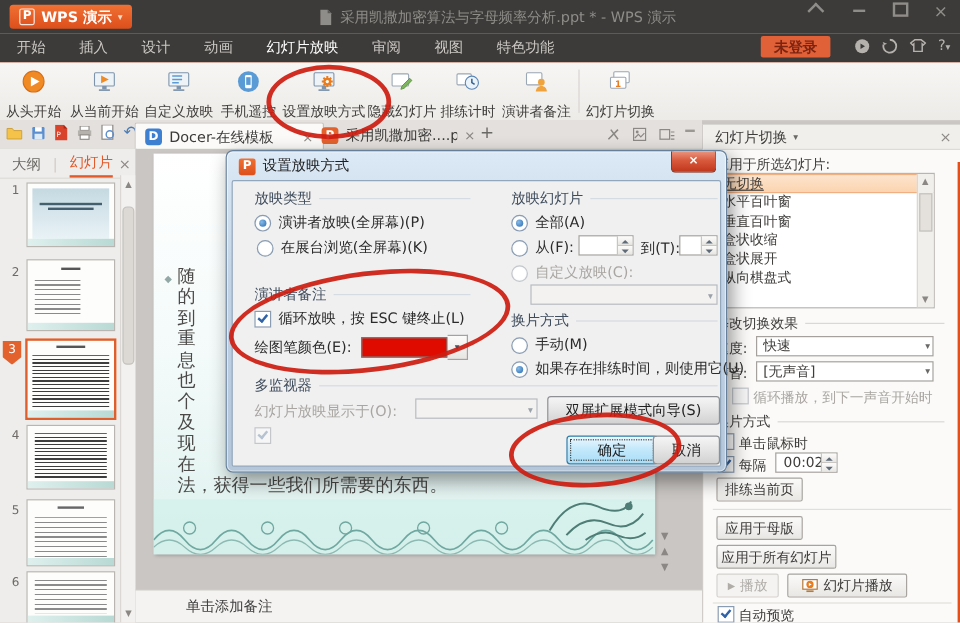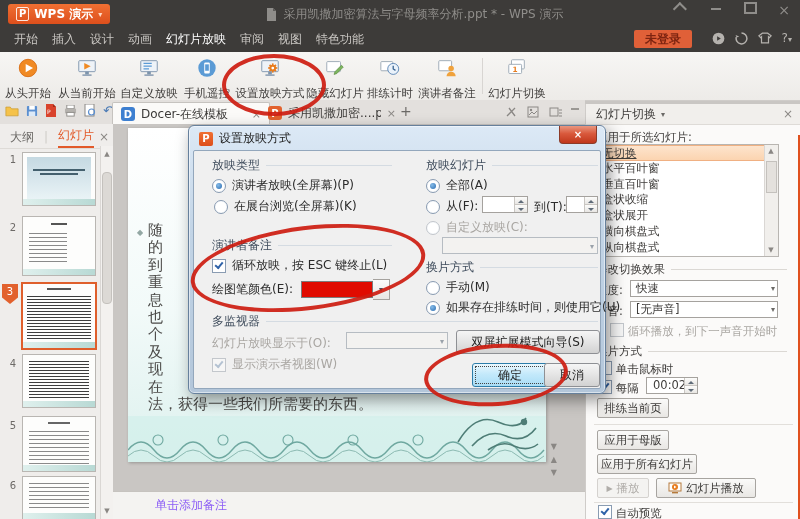--- a/index.html
+++ b/index.html
@@ -14,21 +14,21 @@
   #logo .p{border:1px solid rgba(255,255,255,.85);padding:0 2px;font-size:10px;line-height:12px;border-radius:2px;}
   #logo .caret{font-size:8px;color:#ffd9c4;}
   #doctitle{position:absolute;left:200px;right:170px;top:0;height:28px;display:flex;align-items:center;justify-content:center;gap:6px;color:#8f8d8a;font-size:12px;white-space:nowrap;overflow:hidden;}
   .winctl{position:absolute;top:2px;display:flex;gap:14px;color:#8f8d8a;}
   .winctl span{width:20px;text-align:center;font-size:11px;cursor:default;}
   .chev{display:inline-block;width:8px;height:8px;border-left:2px solid #8f8d8a;border-top:2px solid #8f8d8a;transform:rotate(45deg) translateY(3px);}
   .maxbox{display:inline-block;width:9px;height:8px;border:2px solid #8f8d8a;}
   .minln{display:inline-block;width:10px;border-top:2px solid #8f8d8a;transform:translateY(-2px);}
   
   #menubar{position:absolute;left:0;top:28px;width:800px;height:24px;background:#3d3b39;border-bottom:2px solid #de5326;}
-  #menutabs{position:absolute;left:14px;top:0;height:22px;display:flex;gap:14px;align-items:center;color:#cbc8c4;font-size:12px;}
+  #menutabs{position:absolute;left:14px;top:0;height:22px;display:flex;gap:28px;align-items:center;color:#cbc8c4;font-size:12px;}
   #menutabs .mtab.active{color:#ffffff;}
   #login{position:absolute;right:108px;top:2px;width:58px;height:18px;background:#e06038;border-radius:2px;
     color:#7d2410;font-weight:bold;font-size:12px;display:flex;align-items:center;justify-content:center;}
   #accicons{position:absolute;right:8px;top:3px;display:flex;gap:10px;align-items:center;color:#b5b2ae;font-size:12px;}
   
   #ribbon{position:absolute;left:0;top:52px;width:800px;height:48px;background:linear-gradient(#f7f6f4,#edebe8);border-bottom:1px solid #cfccc9;}
   .tbtn{position:absolute;top:2px;height:44px;display:flex;flex-direction:column;align-items:center;justify-content:space-between;padding:3px 0 2px;font-size:11.5px;color:#3f3d3b;}
   .tsep{position:absolute;top:6px;height:36px;border-left:1px solid #d8d5d2;}
   
   #tabbar{position:absolute;left:0;top:100px;width:585px;height:24px;background:#e3e0dd;border-bottom:1px solid #cdcac6;}
@@ -52,21 +52,21 @@
   .mild{background:repeating-linear-gradient(180deg,#8a8a8a 0 1px,transparent 1px 4px);}
   .ln{height:2px;background:#4a6a7a;margin:2px auto;}
   #lscroll{position:absolute;right:0;top:22px;width:12px;bottom:0;background:#f3f1ef;border-left:1px solid #dad7d4;}
   #lthumb{position:absolute;left:1px;right:1px;top:26px;height:130px;background:#dcd9d5;border:1px solid #c4c1bd;border-radius:4px;}
   .scrgl{position:absolute;left:0;width:12px;text-align:center;font-size:7px;color:#8a8784;}
   
   #canvas{position:absolute;left:113px;top:124px;width:472px;height:395px;background:#c9c6c3;}
   #slide{position:absolute;left:15px;top:4px;width:418px;height:334px;background:linear-gradient(180deg,#ffffff 0%,#f2faf9 55%,#ddf1ee 100%);box-shadow:1px 1px 3px rgba(0,0,0,.25);}
   #slidelines{position:absolute;left:20px;top:94px;font-size:15px;color:#4b4a48;line-height:17.4px;white-space:nowrap;}
   #bullet{position:absolute;left:9px;top:100px;font-size:8px;color:#93a8a4;}
-  #notes{position:absolute;left:0;bottom:0;width:472px;height:27px;background:#f4f3f1;border-top:1px solid #c6c3bf;display:flex;align-items:center;padding-left:42px;color:#8b5cf6;font-size:12px;}
+  #notes{position:absolute;left:0;bottom:0;width:472px;height:27px;background:#f4f3f1;border-top:1px solid #c6c3bf;display:flex;align-items:center;padding-left:42px;color:#404040;font-size:12px;}
   #cscroll{position:absolute;right:28px;top:318px;display:flex;flex-direction:column;gap:4px;color:#8a8784;font-size:8px;text-align:center;}
   
   #pane{position:absolute;left:585px;top:104px;width:215px;height:415px;background:#fbfaf9;border-left:1px solid #cfccc9;font-size:11.5px;color:#3f3d3b;}
   #panehdr{position:absolute;left:0;top:0;width:215px;height:21px;background:#f1efec;border-bottom:1px solid #dedbd7;display:flex;align-items:center;gap:5px;padding-left:10px;box-sizing:border-box;font-size:12px;}
   #panehdr .x{position:absolute;right:8px;color:#8b8885;}
   #orange-strip{position:absolute;right:0;top:31px;bottom:0;width:3px;background:#e0501e;}
   .phdr{position:absolute;left:10px;right:14px;display:flex;align-items:center;gap:6px;color:#3f3d3b;}
   .phdr:after{content:"";flex:1;border-top:1px solid #dbd8d4;}
   #translist{position:absolute;left:11px;top:40px;width:180px;height:111px;background:#fff;border:1px solid #b8b5b1;}
   .trow{height:15.8px;line-height:15.8px;padding-left:4px;white-space:nowrap;overflow:hidden;}
@@ -426,21 +426,20 @@
       <span class="x">×</span>
     </div>
     <div class="abs" style="left:10px;top:26px;">应用于所选幻灯片:</div>
 
     <div id="translist">
       <div class="trow sel">无切换</div>
       <div class="trow">水平百叶窗</div>
       <div class="trow">垂直百叶窗</div>
       <div class="trow">盒状收缩</div>
       <div class="trow">盒状展开</div>
-      <div class="trow">横向棋盘式</div>
       <div class="trow">纵向棋盘式</div>
       <div id="tlscroll">
         <span class="scrgl" style="top:2px;width:12px;">▲</span>
         <div id="tlthumb"></div>
         <span class="scrgl" style="bottom:2px;width:12px;">▼</span>
       </div>
     </div>
 
     <div class="phdr" style="top:158px;">
         <span>修改切换效果</span>
@@ -606,21 +605,20 @@
         </div>
       <span class="abs dis-t" style="left:18px;top:184px;">幻灯片放映显示于(O):</span>
       <div class="dd2" style="left:152px;top:181px;width:102px;">
         <span class="c">▾</span>
       </div>
       <div class="dbtn" style="left:262px;top:179px;width:142px;">
         <span>双屏扩展模式向导(S)</span>
       </div>
       <div class="ditem dis-t" style="left:18px;top:205px;">
         <span class="cb dis on"></span>
-          <span>显示演示者视图(W)</span>
       </div>
 
       <div class="dbtn def" style="left:278px;top:212px;width:74px;">
         <span>确定</span>
       </div>
       <div class="dbtn" style="left:350px;top:212px;width:54px;">
         <span>取消</span>
       </div>
     </div>
   </div>

